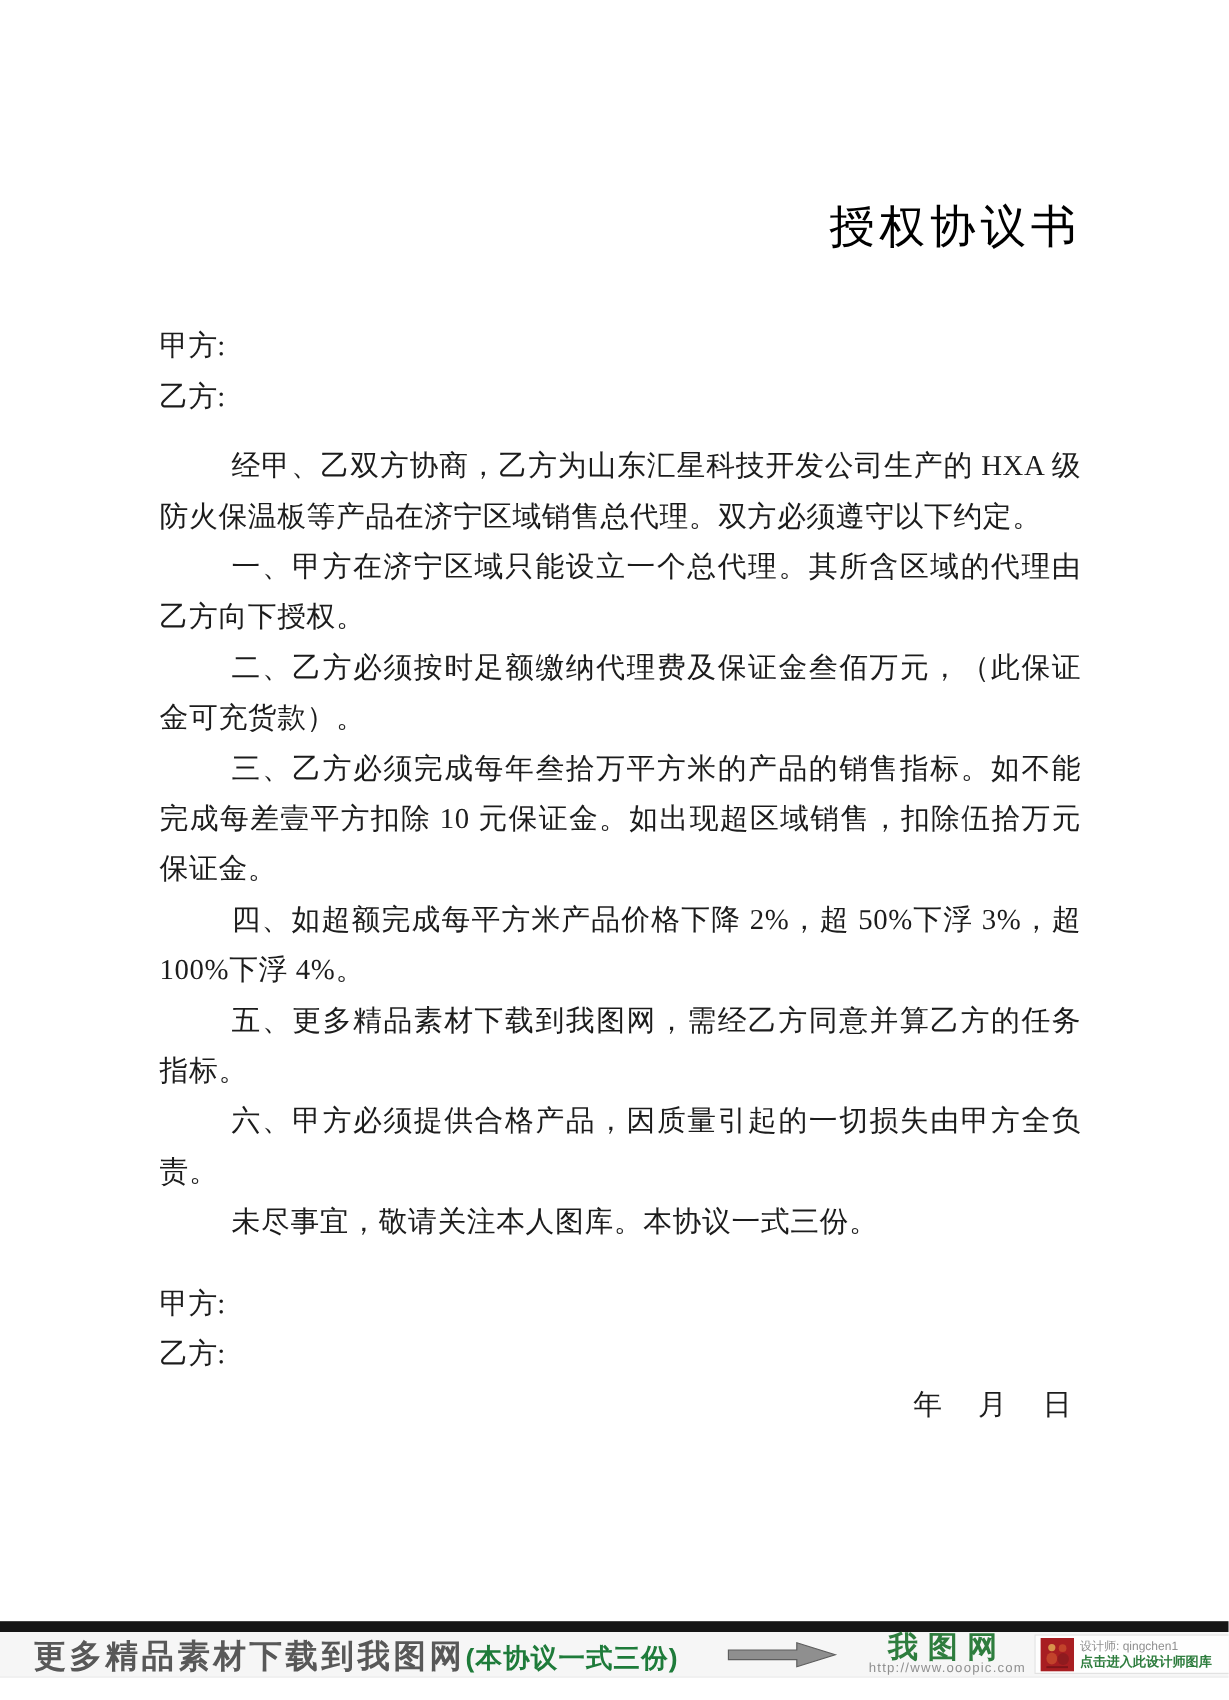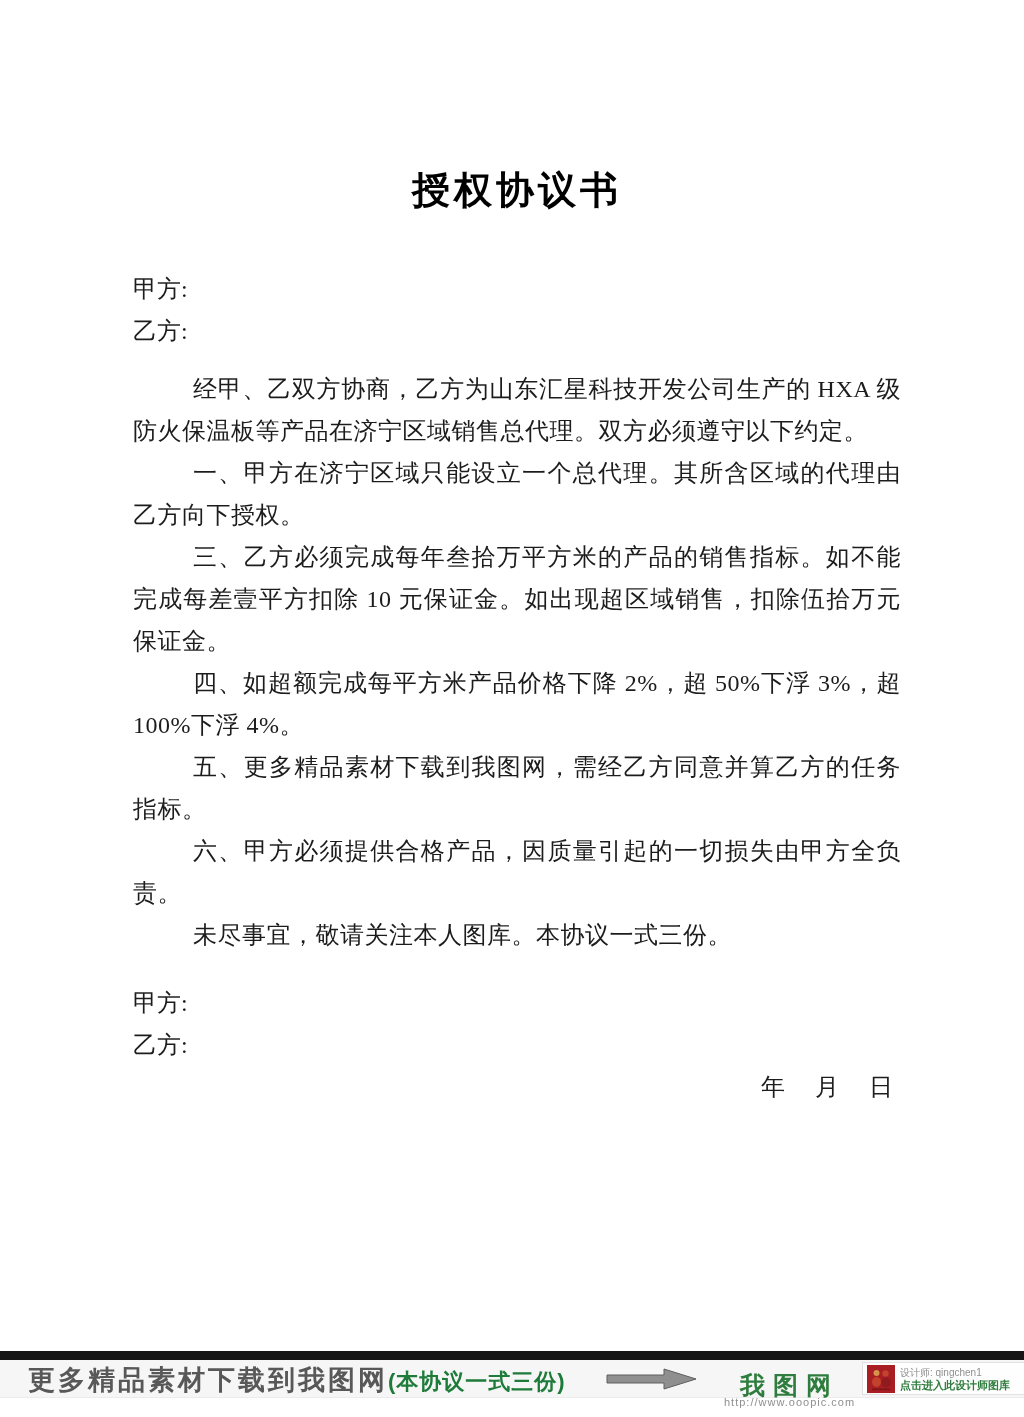--- a/index.html
+++ b/index.html
@@ -2,22 +2,22 @@
 <html><head>
 <meta charset="utf-8">
 <style>
   html,body { margin:0; padding:0; background:#ffffff; }
   .page {
     position:relative; width:1024px; height:1417px; background:#ffffff;
     overflow:hidden; font-family:"Liberation Serif","DejaVu Serif",serif; color:#1c1c1c;
   }
   .content { position:absolute; left:133px; top:0; width:768px; }
   .doc-title {
-    margin:170px 0 0 0; text-align:center; font-family:"Liberation Sans","DejaVu Sans",sans-serif;
-    font-weight:bold; font-size:38px; letter-spacing:4px; color:#000; line-height:40px;
+    margin:170px 0 0 0; text-align:right; font-family:"Liberation Sans","DejaVu Sans",sans-serif;
+    font-weight:normal; font-size:38px; letter-spacing:4px; color:#000; line-height:40px;
   }
   .parties-top { margin-top:58px; font-size:24px; line-height:42px; }
   .doc-body { margin-top:16px; font-size:24px; line-height:42px; text-align:justify; }
   .doc-body p { margin:0; text-indent:2.5em; letter-spacing:0.5px; }
   .parties-bottom { margin-top:26px; font-size:24px; line-height:42px; }
   .date-line { font-size:24px; line-height:42px; text-align:right; padding-right:8px; white-space:pre; }
 
   
   .banner-bar { position:absolute; left:0; top:1351px; width:1024px; height:9px; background:#161616; }
   .banner-band {
@@ -27,21 +27,21 @@
   .promo {
     position:absolute; left:28px; top:2px; white-space:nowrap;
     font-family:"Liberation Sans","DejaVu Sans",sans-serif; font-weight:bold;
     font-size:27px; color:#585858; letter-spacing:3px;
   }
   .promo-note { font-size:22px; color:#1e7b3a; letter-spacing:1px; }
   .arrow-wrap { position:absolute; left:606px; top:7px; width:92px; height:24px; }
   .logo { position:absolute; left:724px; top:2px; text-align:center; cursor:pointer; }
   .logo-text {
     font-family:"Liberation Sans","DejaVu Sans",sans-serif; font-weight:bold;
-    font-size:25px; color:#2e7d3e; letter-spacing:8px; line-height:23px; white-space:nowrap;margin-top:12px;
+    font-size:25px; color:#2e7d3e; letter-spacing:8px; line-height:23px; white-space:nowrap;
   }
   .logo-url {
     font-family:"Liberation Sans","DejaVu Sans",sans-serif;
     font-size:11px; color:#8f8f8f; letter-spacing:1px; line-height:11px; white-space:nowrap;
   }
   .designer {
     position:absolute; left:862px; top:2px; width:172px; height:33px; box-sizing:border-box;
     background:#fefefe; border:1px solid #e2e2e2; display:flex; align-items:center; cursor:pointer;
   }
   .seal { width:28px; height:28px; margin:0 5px 0 4px; flex:0 0 auto; }
@@ -58,20 +58,21 @@
     <h1 class="doc-title">授权协议书</h1>
 
     <div class="parties-top">
       <div>甲方:</div>
       <div>乙方:</div>
     </div>
 
     <div class="doc-body">
       <p>经甲、乙双方协商，乙方为山东汇星科技开发公司生产的 HXA 级防火保温板等产品在济宁区域销售总代理。双方必须遵守以下约定。</p>
       <p>一、甲方在济宁区域只能设立一个总代理。其所含区域的代理由乙方向下授权。</p>
+      <p>二、乙方必须按时足额缴纳代理费及保证金叁佰万元，（此保证金可充货款）。</p>
       <p>三、乙方必须完成每年叁拾万平方米的产品的销售指标。如不能完成每差壹平方扣除 10 元保证金。如出现超区域销售，扣除伍拾万元保证金。</p>
       <p>四、如超额完成每平方米产品价格下降 2%，超 50%下浮 3%，超 100%下浮 4%。</p>
       <p>五、更多精品素材下载到我图网，需经乙方同意并算乙方的任务指标。</p>
       <p>六、甲方必须提供合格产品，因质量引起的一切损失由甲方全负责。</p>
       <p>未尽事宜，敬请关注本人图库。本协议一式三份。</p>
     </div>
 
     <div class="parties-bottom">
       <div>甲方:</div>
       <div>乙方:</div>

